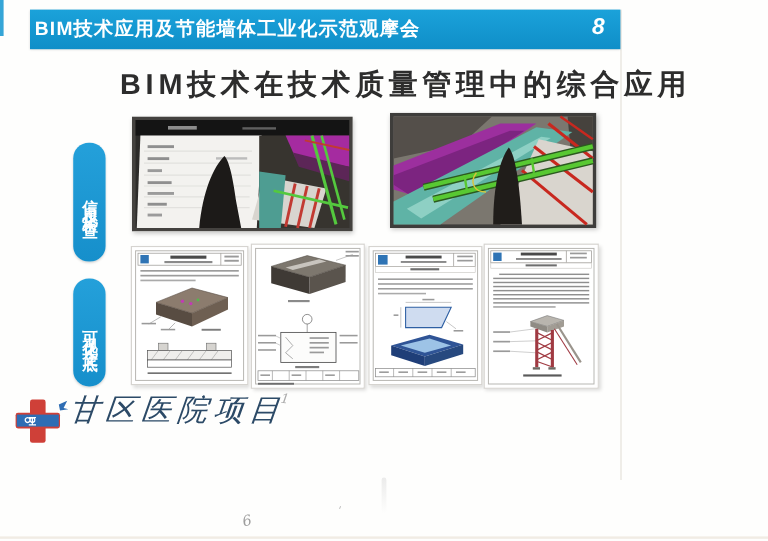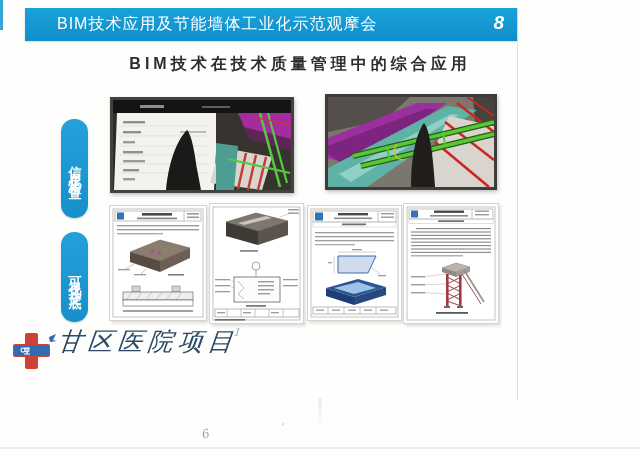--- a/index.html
+++ b/index.html
@@ -8,26 +8,26 @@
 
   
   .edge-sliver{position:absolute;left:0;top:0;width:3px;height:30px;background:#1295d0;opacity:.85;}
   .page-right-edge{position:absolute;left:517px;top:8px;width:1px;height:392px;background:#e4e1db;}
   .page-bottom-edge{position:absolute;left:0;top:447px;width:640px;height:2px;background:#f1ece4;}
 
   
   .header-bar{position:absolute;left:25px;top:8px;width:492px;height:33px;
     background:linear-gradient(180deg,#1ba2da 0%,#0f8ec8 100%);
     color:#fff;display:flex;align-items:center;box-shadow:0 1px 2px rgba(0,0,0,.15);}
-  .header-title{font-size:16px;font-weight:normal;padding-left:32px;letter-spacing:1px;white-space:nowrap;}
+  .header-title{font-size:16px;font-weight:bold;padding-left:4px;letter-spacing:1px;white-space:nowrap;}
   .header-page{position:absolute;right:13px;top:4px;font-size:19px;font-weight:bold;font-style:italic;}
 
   
   .slide-title{position:absolute;left:100px;top:54px;width:400px;text-align:center;
-    font-size:16px;font-weight:bold;letter-spacing:4px;color:#2d2d2d;white-space:nowrap;}
+    font-size:24px;font-weight:bold;letter-spacing:4px;color:#2d2d2d;white-space:nowrap;}
 
   
   .pill{position:absolute;left:61px;width:27px;background:linear-gradient(180deg,#24a0da,#168fcb);
     border-radius:13px;color:#fff;display:flex;align-items:center;justify-content:center;
     box-shadow:0 1px 2px rgba(0,0,0,.18);}
   .pill span{writing-mode:vertical-rl;font-size:13px;font-weight:bold;letter-spacing:5px;}
   .pill-1{top:119px;height:99px;}
   .pill-2{top:232px;height:90px;}
 
   

